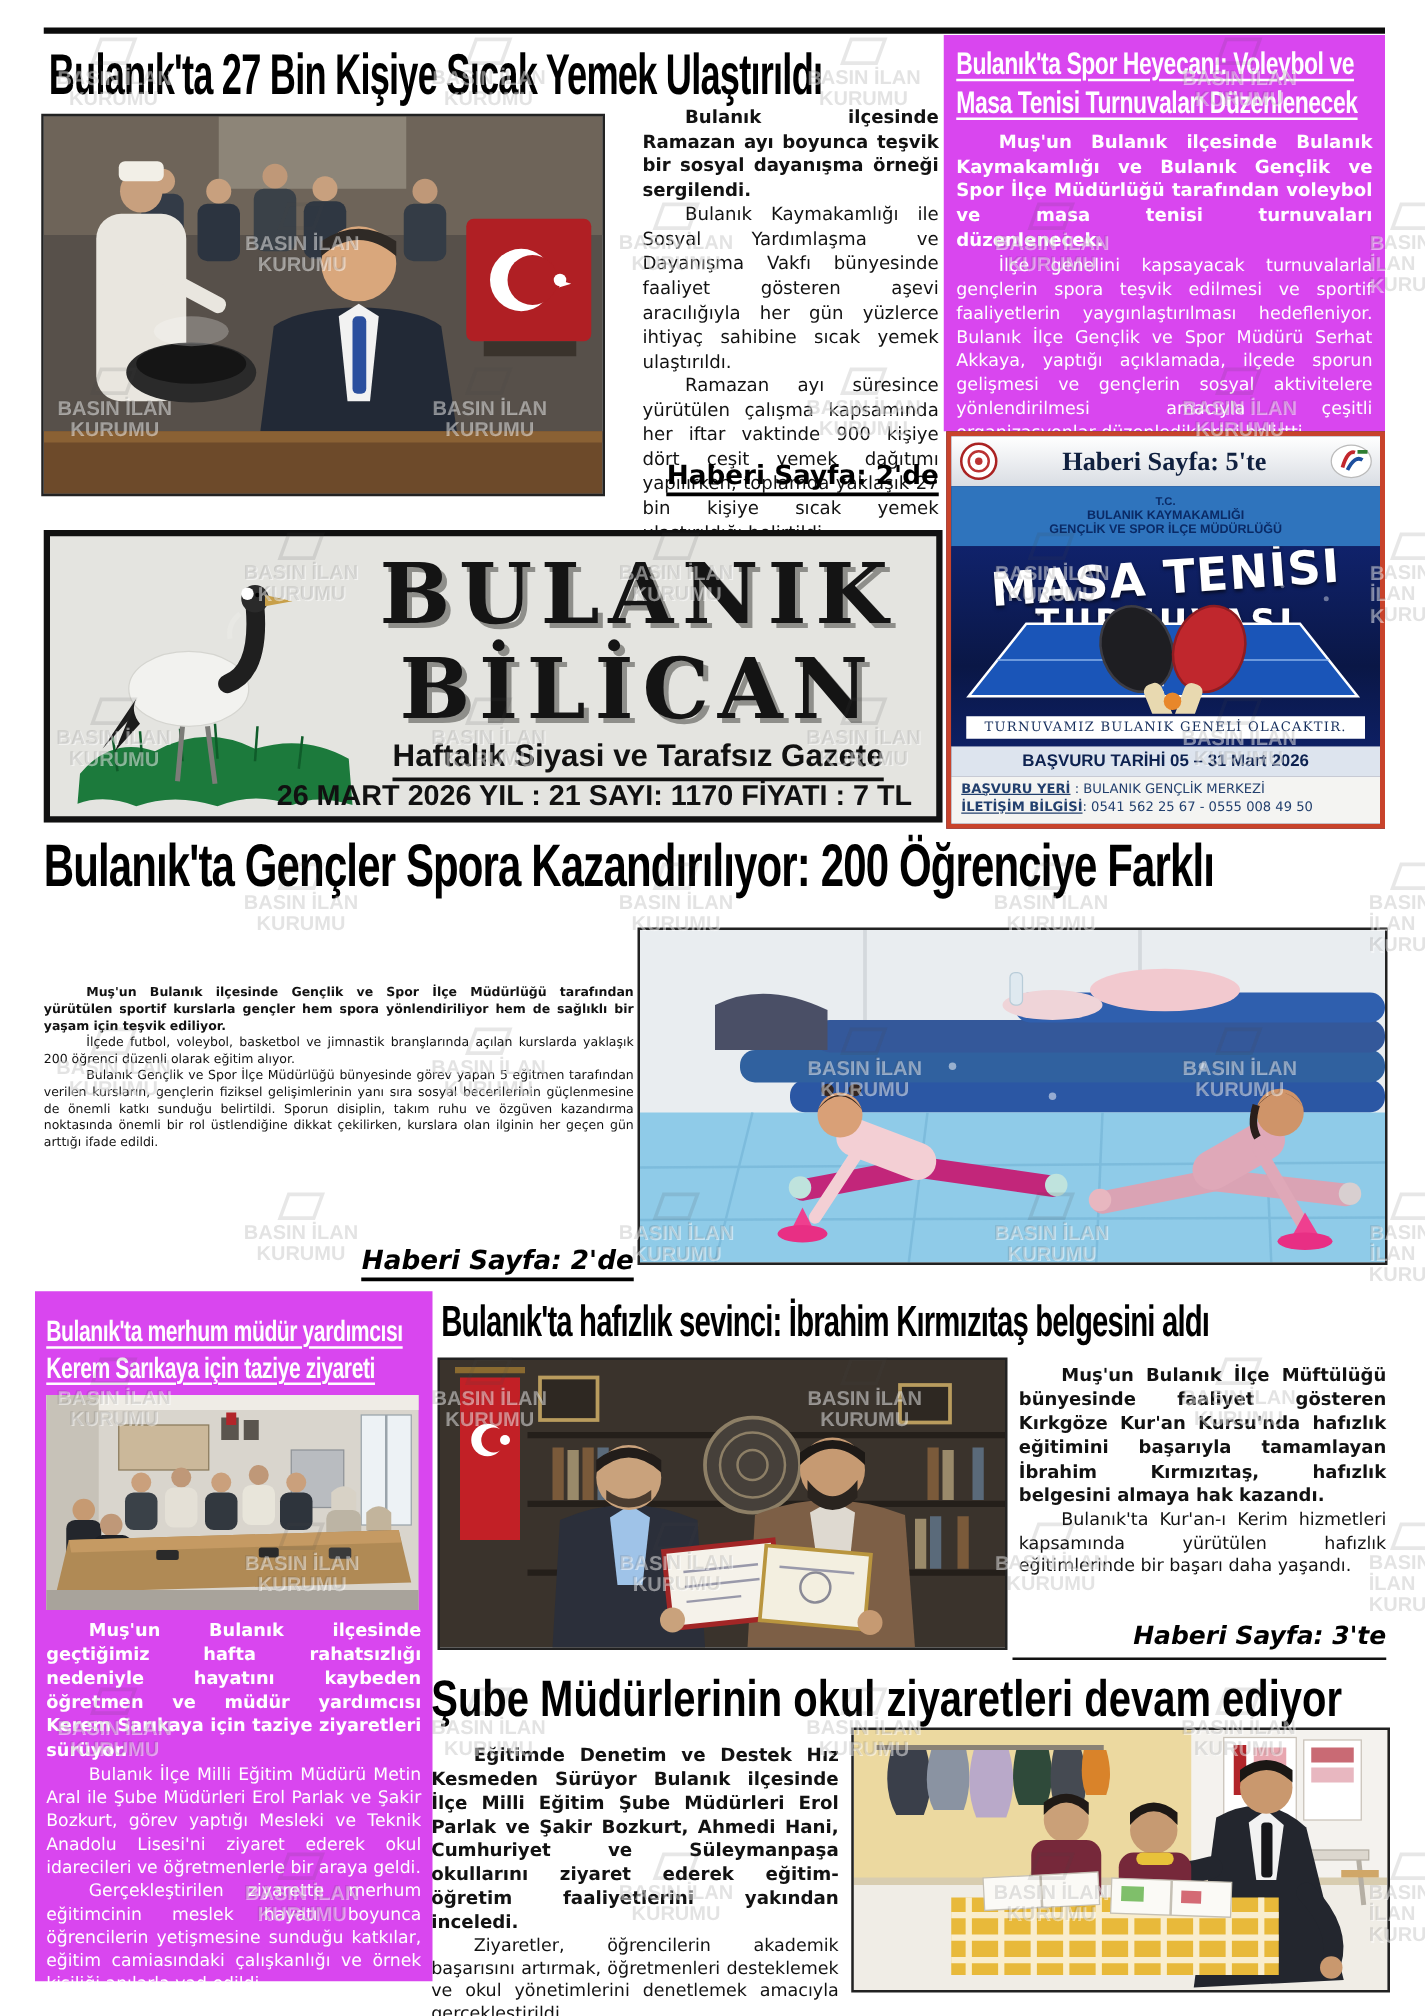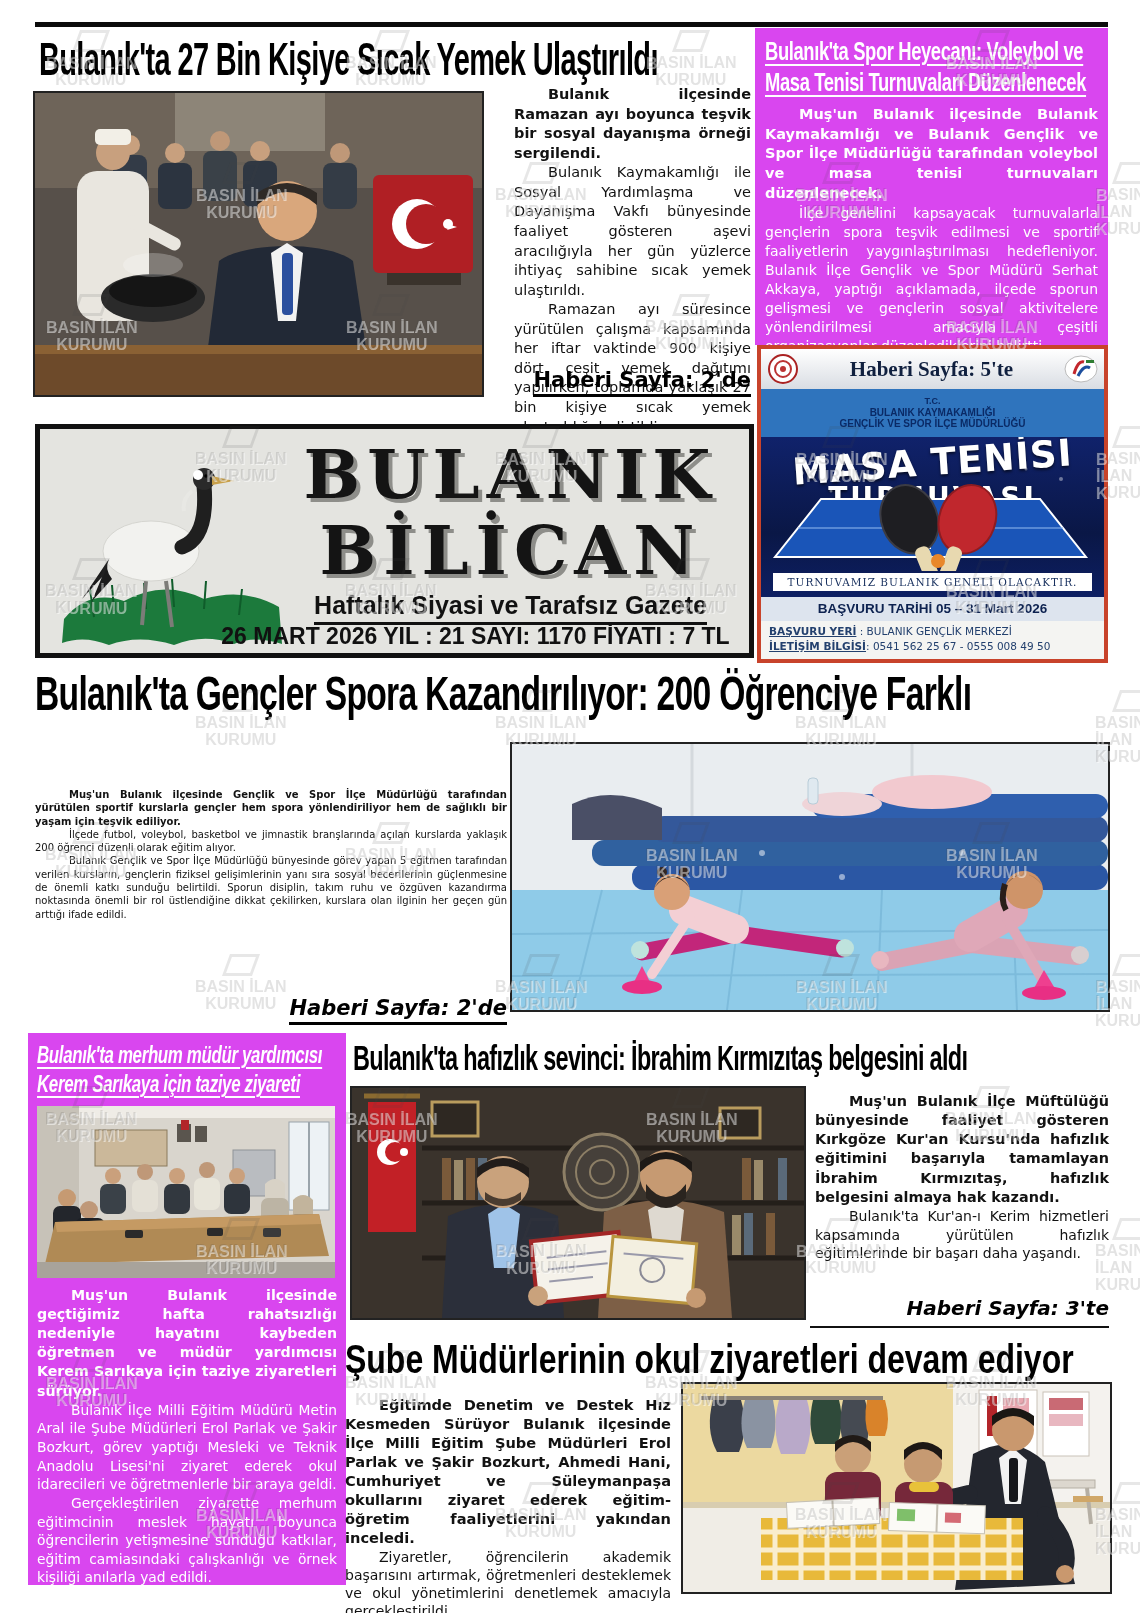--- a/index.html
+++ b/index.html
@@ -290,21 +290,21 @@
   <div class="abs bodycol" style="left:35px;top:788px;width:472px;height:208px;font-size:10px;line-height:1.33;">
     <p class="lead">Muş'un Bulanık ilçesinde Gençlik ve Spor İlçe Müdürlüğü tarafından yürütülen sportif kurslarla gençler hem spora yönlendiriliyor hem de sağlıklı bir yaşam için teşvik ediliyor.</p>
     <p>İlçede futbol, voleybol, basketbol ve jimnastik branşlarında açılan kurslarda yaklaşık 200 öğrenci düzenli olarak eğitim alıyor.</p>
     <p>Bulanık Gençlik ve Spor İlçe Müdürlüğü bünyesinde görev yapan 5 eğitmen tarafından verilen kursların, gençlerin fiziksel gelişimlerinin yanı sıra sosyal becerilerinin güçlenmesine de önemli katkı sunduğu belirtildi. Sporun disiplin, takım ruhu ve özgüven kazandırma noktasında önemli bir rol üstlendiğine dikkat çekilirken, kurslara olan ilginin her geçen gün arttığı ifade edildi.</p>
   </div>
   <div class="abs pageref it" style="left:250px;top:996px;width:257px;text-align:right;font-size:21px;">
     <span class="und">Haberi Sayfa: 2'de</span>
   </div>
 
   <section class="abs blackbox taziye-box">
-    <h2 style="margin:2px 0 6px 0;font-style:italic;">
+    <h2 style="margin:12px 0 6px 0;">
       <div class="cxw taziye-title">
         <div>Bulanık'ta merhum müdür yardımcısı</div>
         <div>Kerem Sarıkaya için taziye ziyareti</div>
       </div>
     </h2>
     <figure style="margin:4px 0 8px 0;width:298px;height:172px;">
       <svg width="298" height="172" viewBox="0 0 298 172">
         <rect width="298" height="172" fill="#d9d5cd"></rect>
         <rect width="298" height="12" fill="#efece6"></rect>
         <rect width="42" height="172" fill="#c7c2b8"></rect>

